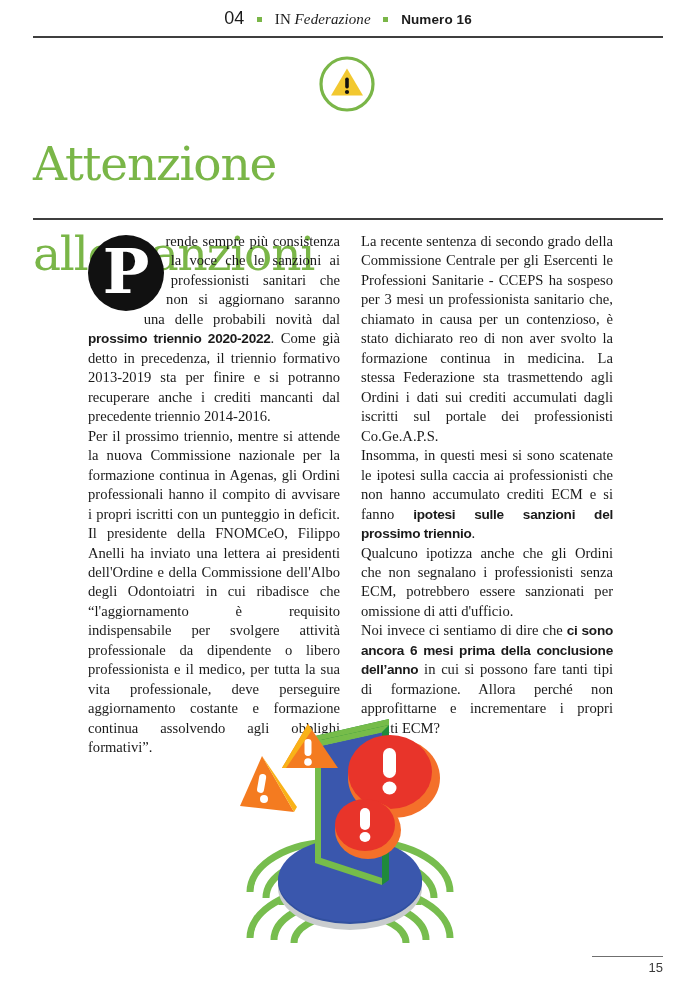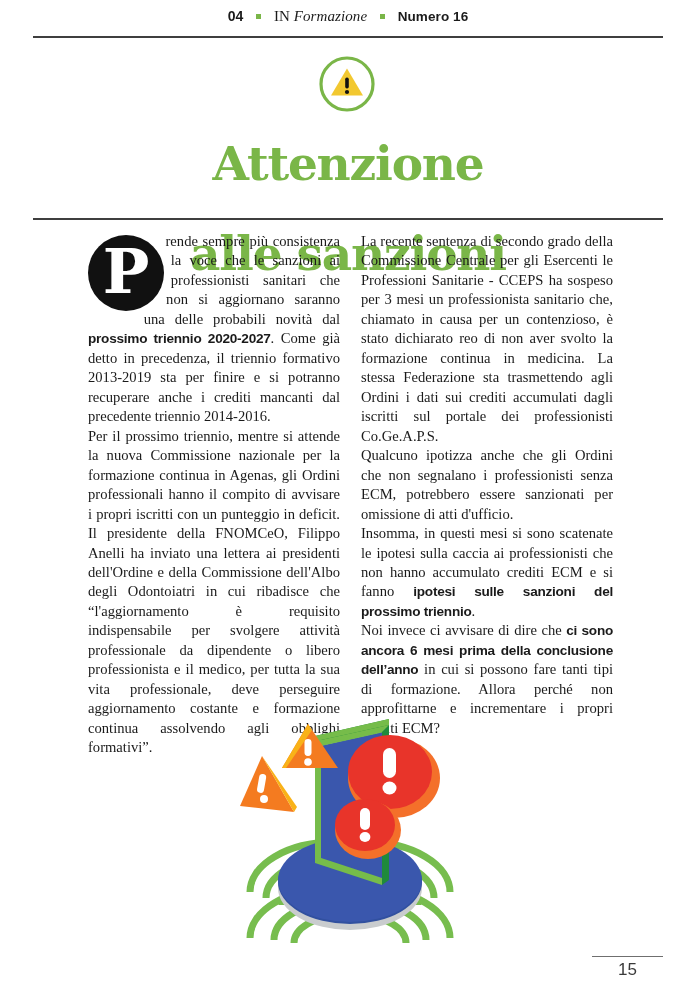--- a/index.html
+++ b/index.html
@@ -28,22 +28,22 @@
     top: 8px;
     width: 630px;
     text-align: center;
     font-size: 14.5px;
     color: #1b1b1b;
     letter-spacing: 0.1px;
     white-space: nowrap;
   }
   .header .hnum {
     font-family: "Liberation Sans", sans-serif;
-    font-weight: bold;
-    font-size: 14px;
+    font-weight: normal;
+    font-size: 18px;
   }
   .header .hin {
     font-family: "Liberation Serif", serif;
     font-size: 15px;
     text-align: right;
   }
   .header .hform {
     font-family: "Liberation Serif", serif;
     font-style: italic;
     font-size: 15px;
@@ -78,24 +78,23 @@
     left: 318px;
     top: 55px;
     width: 58px;
     height: 58px;
   }
   .title {
     position: absolute;
     left: 33px;
     top: 110px;
     width: 630px;
-    text-align: center;
     color: #7ab648;
     font-family: "DejaVu Serif", "Liberation Serif", serif;
-    font-weight: bold;
+    font-weight: normal;
     font-size: 47px;
     line-height: 0.97;
     letter-spacing: -1.2px;
   }
   .title .l2 { display: block; margin-top: 44px; }
 
   
   .col {
     position: absolute;
     top: 232px;
@@ -149,36 +148,36 @@
     top: 956px;
     width: 71px;
     height: 1.4px;
     background: #6f6f6f;
   }
   .pagenum {
     position: absolute;
     left: 592px;
     top: 960px;
     width: 71px;
-    text-align: center;
+    text-align: right;
     font-family: "Liberation Sans", sans-serif;
-    font-size: 17px;
+    font-size: 13px;
     color: #3a3a3a;
   }
 </style>
 </head>
 <body>
 
 <div class="page">
 
   <div class="header">
     <span class="hnum">04</span>
     <span class="sq"></span>
     <span class="hin">IN</span>
-    <span class="hform">Formazione</span>
+    <span class="hform">Federazione</span>
     <span class="sq"></span>
     <span class="hnumero">Numero 16</span>
   </div>
 
   <div class="rule rule-top"></div>
 
   <div class="badge">
     <svg viewBox="0 0 58 58" width="58" height="58">
       <circle cx="29" cy="29" r="26" fill="none" stroke="#7ab648" stroke-width="3.2"></circle>
       <path d="M29 13.5 L45 40.5 L13 40.5 Z" fill="#f2c830"></path>
@@ -189,33 +188,33 @@
 
   <h1 class="title">
     <span>Attenzione</span>
     <span class="l2">alle sanzioni</span>
   </h1>
 
   <div class="rule rule-mid"></div>
 
   <div class="col col-left">
     <p>
-      <span class="dropcap">P</span><span>rende sempre più consistenza la voce che le sanzioni ai professionisti sanitari che non si aggiornano saranno una delle probabili novità dal </span><b>prossimo triennio 2020-2027</b><span>. Come già detto in precedenza, il triennio formativo 2013-2019 sta per finire e si potranno recuperare anche i crediti mancanti dal precedente triennio 2014-2016.</span>
+      <span class="dropcap">P</span><span>rende sempre più consistenza la voce che le sanzioni ai professionisti sanitari che non si aggiornano saranno una delle probabili novità dal </span><b>prossimo triennio 2020-2022</b><span>. Come già detto in precedenza, il triennio formativo 2013-2019 sta per finire e si potranno recuperare anche i crediti mancanti dal precedente triennio 2014-2016.</span>
     </p>
     <p>Per il prossimo triennio, mentre si attende la nuova Commissione nazionale per la formazione continua in Agenas, gli Ordini professionali hanno il compito di avvisare i propri iscritti con un  punteggio in deficit. Il presidente della FNOMCeO, Filippo Anelli ha inviato una lettera ai presidenti dell'Ordine e della Commissione dell'Albo degli Odontoiatri in cui ribadisce che “l'aggiornamento è requisito indispensabile per svolgere attività professionale da dipendente o libero professionista e il medico, per tutta la sua vita professionale, deve perseguire aggiornamento costante e formazione continua assolvendo agli obblighi formativi”.</p>
   </div>
 
   <div class="col col-right">
     <p>La recente sentenza di secondo grado della Commissione Centrale per gli Esercenti le Professioni Sanitarie - CCEPS ha sospeso per 3 mesi un professionista sanitario che, chiamato in causa per un contenzioso, è stato dichiarato reo di non aver svolto la formazione continua in medicina. La stessa Federazione sta trasmettendo agli Ordini i dati sui crediti accumulati dagli iscritti sul portale dei professionisti  Co.Ge.A.P.S.</p>
-    <p>Qualcuno ipotizza anche che gli Ordini che non segnalano i professionisti senza ECM, potrebbero essere sanzionati per omissione di atti d'ufficio.</p>
     <p>
       <span>Insomma, in questi mesi si sono scatenate le ipotesi sulla caccia ai professionisti che non hanno accumulato crediti ECM e si fanno </span><b>ipotesi sulle sanzioni del prossimo triennio</b><span>.</span>
     </p>
+    <p>Qualcuno ipotizza anche che gli Ordini che non segnalano i professionisti senza ECM, potrebbero essere sanzionati per omissione di atti d'ufficio.</p>
     <p>
-      <span>Noi invece ci avvisare di dire che </span><b>ci sono ancora 6 mesi prima della conclusione dell’anno</b><span> in cui si possono fare tanti tipi di formazione. Allora perché non approfittarne e incrementare i propri crediti ECM?</span>
+      <span>Noi invece ci sentiamo di dire che </span><b>ci sono ancora 6 mesi prima della conclusione dell’anno</b><span> in cui si possono fare tanti tipi di formazione. Allora perché non approfittarne e incrementare i propri crediti ECM?</span>
     </p>
   </div>
 
   <div class="illus">
     <svg viewBox="0 0 256 252" width="256" height="252">
 
       <g fill="none" stroke="#77bd4e" stroke-width="7" stroke-linecap="butt">
         <path d="M112 136 A 84 50 0 0 0 28 186"></path>
         <path d="M112 152 A 68 40 0 0 0 44 192"></path>
         <path d="M112 168 A 52 31 0 0 0 60 199"></path>

